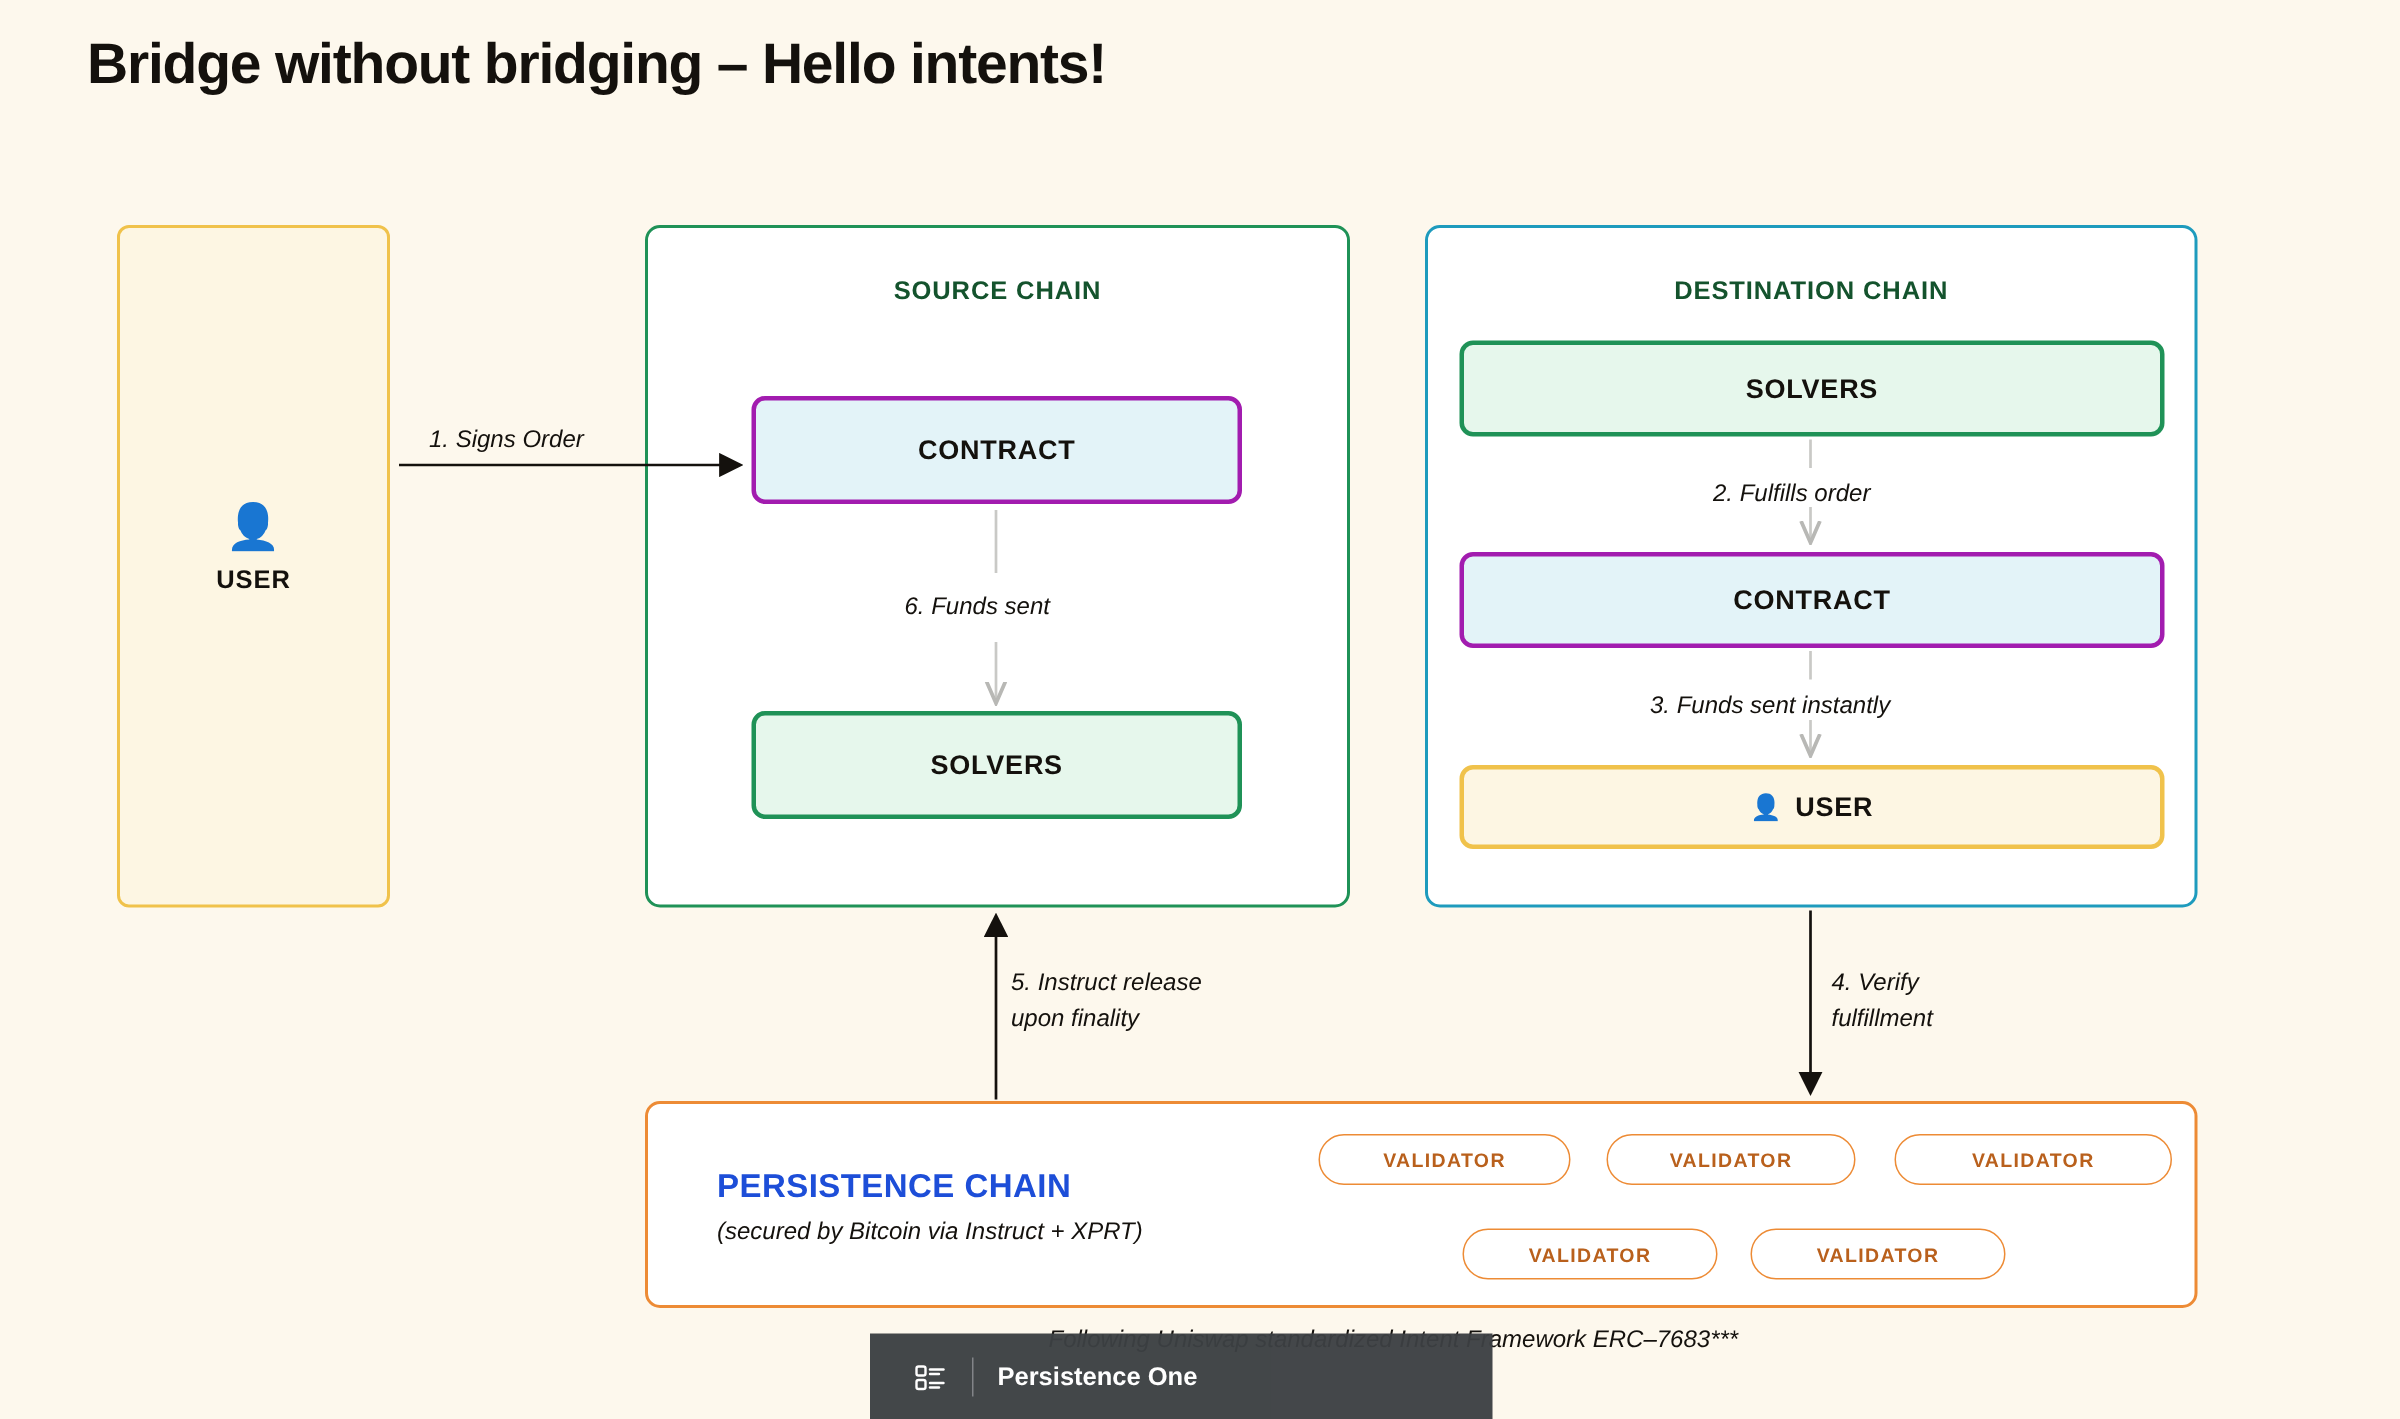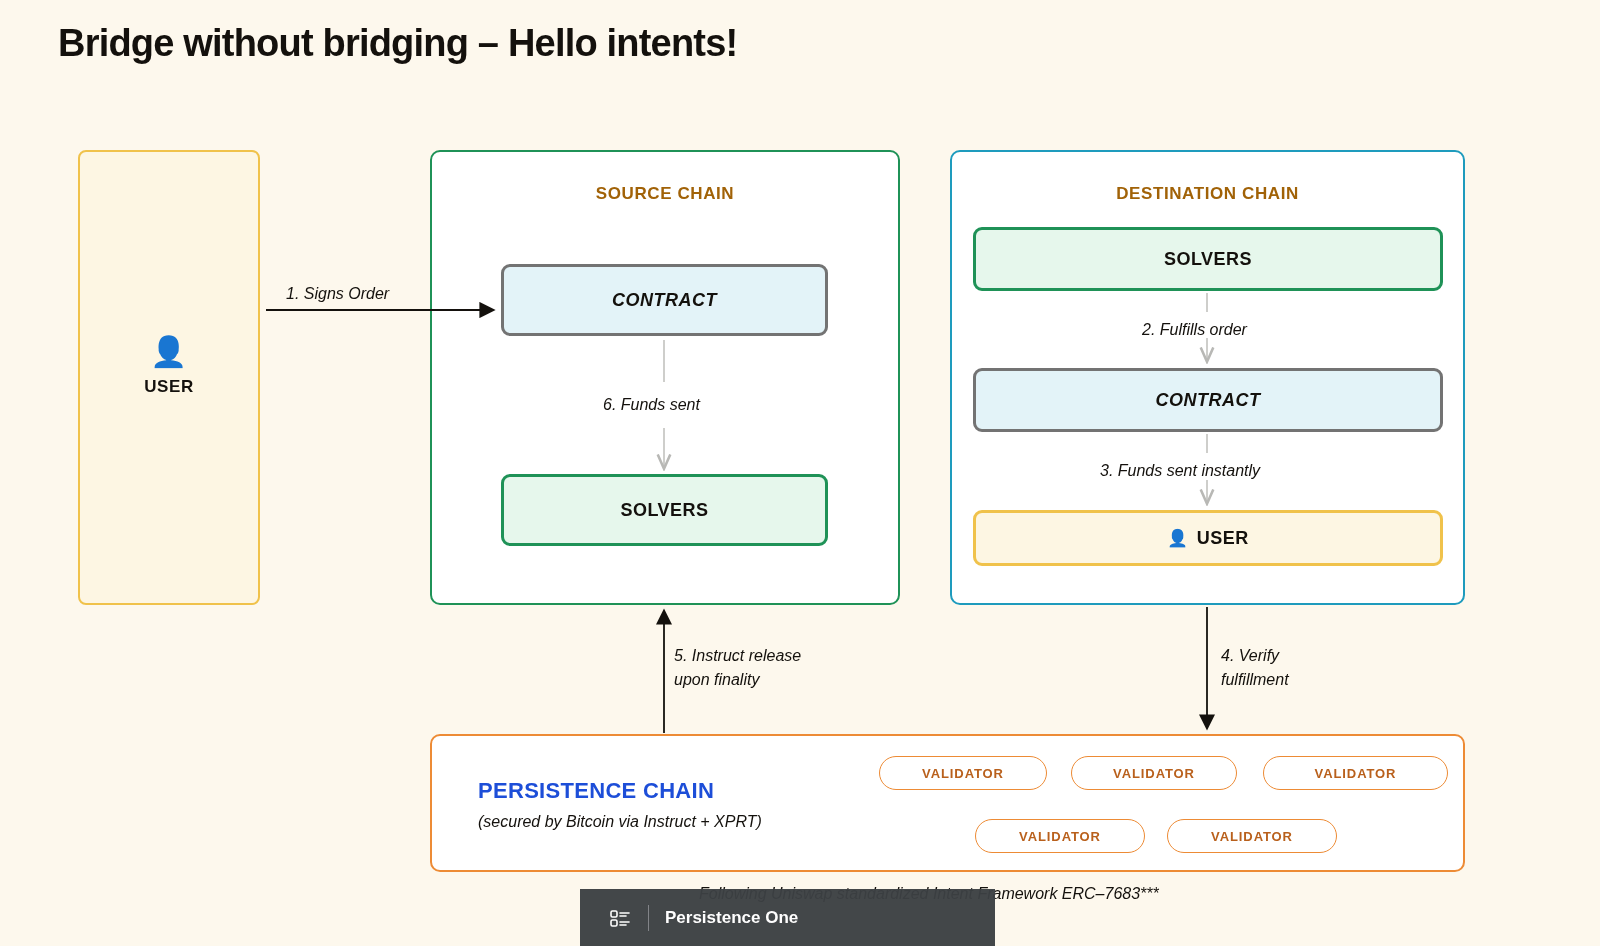--- a/index.html
+++ b/index.html
@@ -34,21 +34,21 @@
     background: #ffffff;
     border-radius: 10px;
   }
   .chain-title {
     position: absolute;
     left: 0; right: 0;
     text-align: center;
     font-size: 17px;
     font-weight: 700;
     letter-spacing: 0.6px;
-    color: #a16207;
+    color: #14532d;
   }
 
   .user-col {
     position: absolute;
     left: 78px; top: 150px;
     width: 182px; height: 455px;
     background: #fdf6e3;
     border: 2px solid #f0c24b;
     border-radius: 8px;
   }
@@ -93,22 +93,21 @@
     display: flex;
     align-items: center;
     justify-content: center;
     font-size: 18px;
     font-weight: 800;
     letter-spacing: 0.5px;
     color: #14110d;
   }
   .node.contract {
     background: #e3f3f8;
-    border: 3px solid #737373;
-    font-style: italic;
+    border: 3px solid #a21caf;
   }
   .node.solvers {
     background: #e6f7ec;
     border: 3px solid #1f9257;
   }
   .node.userbox {
     background: #fdf6e3;
     border: 3px solid #f0c24b;
   }
   .node .inline-user-glyph {

